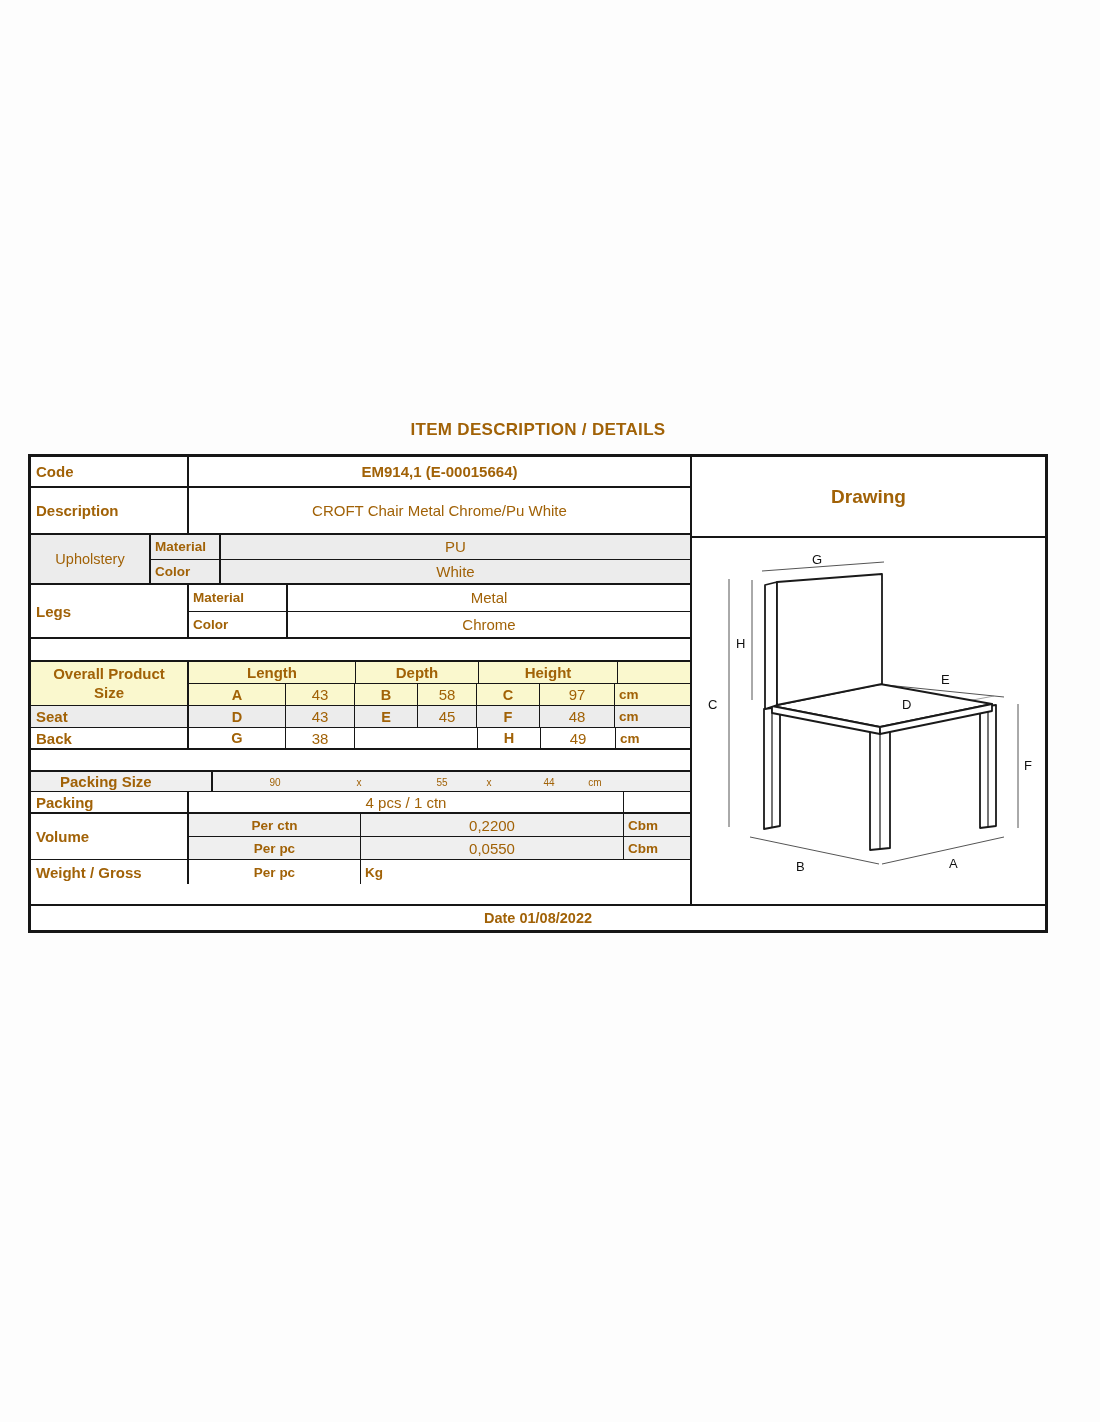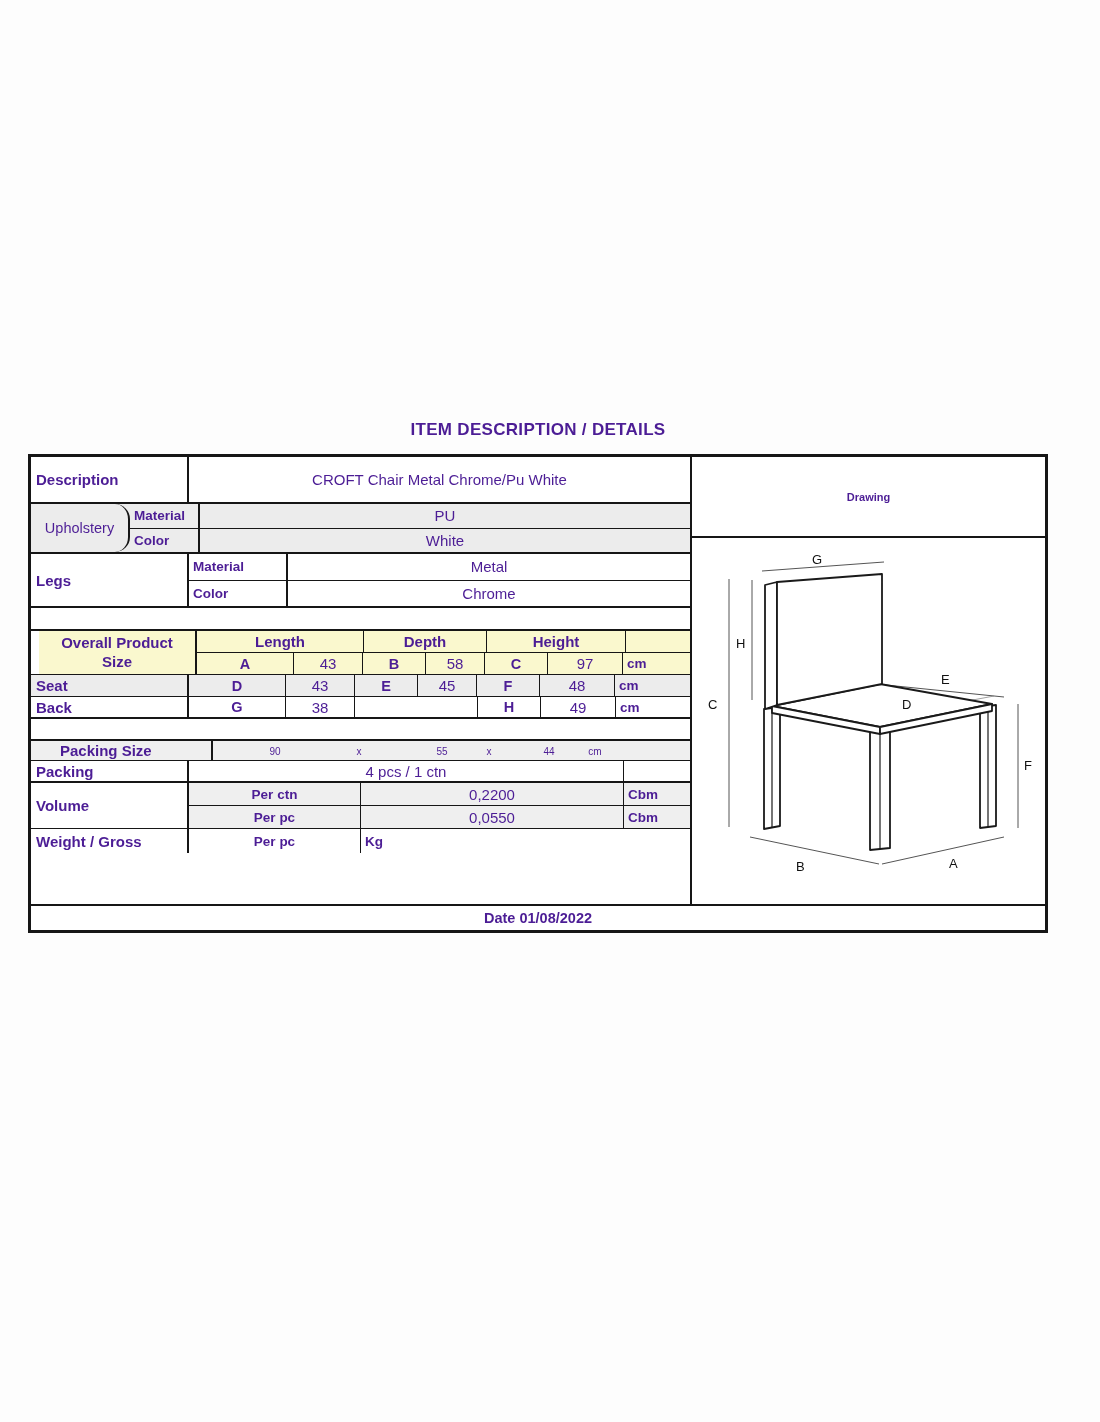--- a/index.html
+++ b/index.html
@@ -1,17 +1,17 @@
 <!DOCTYPE html>
 <html><head>
 <meta charset="utf-8">
 <style>
   html,body{margin:0;padding:0;background:#fff;}
   .page{position:relative;width:1100px;height:1422px;background:#fdfdfd;
-        font-family:"Liberation Sans", sans-serif;color:#4c1d95;}
+        font-family:"Liberation Sans", sans-serif;color:#a16207;}
   .title{position:absolute;left:28px;top:420px;width:1020px;text-align:center;
          font-size:17px;font-weight:bold;letter-spacing:.3px;}
   .tbl{position:absolute;left:28px;top:454px;width:1020px;border:3px solid #161616;
        box-sizing:border-box;background:#fff;}
   .main{display:flex;}
   .left{width:662px;border-right:2px solid #161616;box-sizing:border-box;}
   .right{flex:1;display:flex;flex-direction:column;}
   .row{display:flex;border-bottom:2px solid #161616;box-sizing:border-box;align-items:stretch;}
   .row.thin{border-bottom:1px solid #161616;}
   .row.last{border-bottom:none;}
@@ -25,56 +25,60 @@
   .fs13{font-size:13.5px;}
   .b{font-weight:bold;}
   .grow{flex:1;}
   .gray{background:#ececec;}
   .gray2{background:#efefef;}
   .yellow{background:#faf8ce;}
   .col{flex:1;display:flex;flex-direction:column;}
   .sub{display:flex;flex:1;border-bottom:1px solid #161616;box-sizing:border-box;}
   .sub.last{border-bottom:none;}
   .h31{height:31px;} .h47{height:47px;} .h50{height:50px;} .h54{height:54px;}
-  .h23{height:23px;} .h44{height:44px;padding-left:8px;} .h22{height:22px;}
+  .h23{height:23px;} .h44{height:44px;} .h22{height:22px;}
   .h20{height:20px;padding-left:24px;} .h46{height:46px;} .h24{height:24px;}
   .unit{width:66px;flex:none;font-size:13.5px;font-weight:bold;padding-left:4px;}
   .slab{width:70px;flex:none;font-size:13.5px;font-weight:bold;padding-left:4px;}
   .llab{width:99px;flex:none;font-size:13.5px;font-weight:bold;padding-left:4px;}
-  .uph{width:99px;flex:none;font-size:14.5px;justify-content:center;border-radius:15px;}
+  .uph{width:120px;flex:none;font-size:14.5px;justify-content:center;}
   .letter{font-weight:bold;font-size:14.5px;justify-content:center;}
   .num{font-size:15px;justify-content:center;}
   .wL1{width:97px;flex:none;} .wV1{width:69px;flex:none;}
   .wL2{width:63px;flex:none;} .wV2{width:59px;flex:none;}
   .wL3{width:63px;flex:none;} .wV3{width:75px;flex:none;}
   .wLen{width:167px;flex:none;} .wDep{width:123px;flex:none;} .wHei{width:139px;flex:none;}
   .wPer{width:172px;flex:none;}
   .psrel{position:relative;flex:1;}
   .psrel span{position:absolute;top:50%;transform:translate(-50%,-50%);font-size:10px;}
   .hdr2{flex-direction:column;justify-content:center;line-height:1.25;
         font-weight:bold;font-size:15px;text-align:center;}
   .draw-head{height:81px;border-bottom:2px solid #161616;box-sizing:border-box;
              display:flex;align-items:center;justify-content:center;
-             font-weight:bold;font-size:11px;}
+             font-weight:bold;font-size:19px;}
   .draw-body{flex:1;position:relative;}
   .date-row{border-top:2px solid #161616;height:24px;display:flex;align-items:center;
             justify-content:center;font-weight:bold;font-size:14.5px;}
   svg text{font-family:"Liberation Sans", sans-serif;font-size:13px;fill:#111;}
 </style>
 </head>
 <body>
 
 <div class="page">
 
   <div class="title">ITEM DESCRIPTION / DETAILS</div>
 
   <div class="tbl">
     <div class="main">
       <div class="left">
 
+        <div class="row h31">
+          <div class="c w158 br2 lab">Code</div>
+          <div class="c grow cen b fs15">EM914,1 (E-00015664)</div>
+        </div>
 
         <div class="row h47">
           <div class="c w158 br2 lab">Description</div>
           <div class="c grow cen fs15">CROFT Chair Metal Chrome/Pu White</div>
         </div>
 
         <div class="row h50 gray">
           <div class="c uph br2">Upholstery</div>
           <div class="col">
             <div class="sub">

